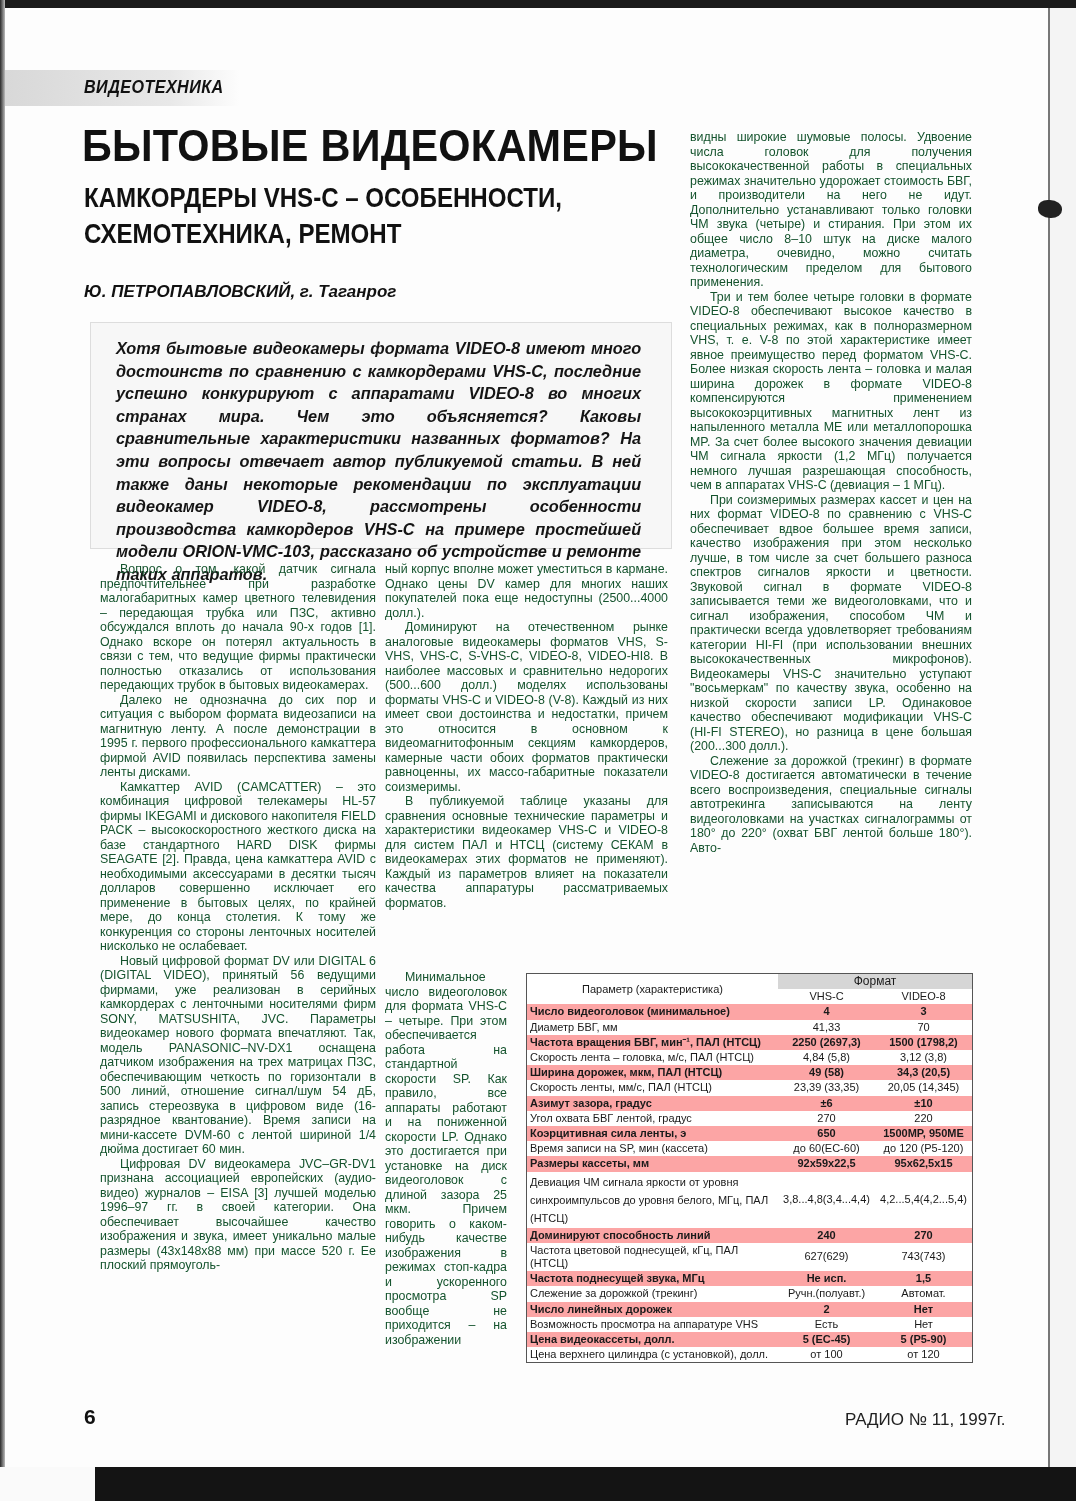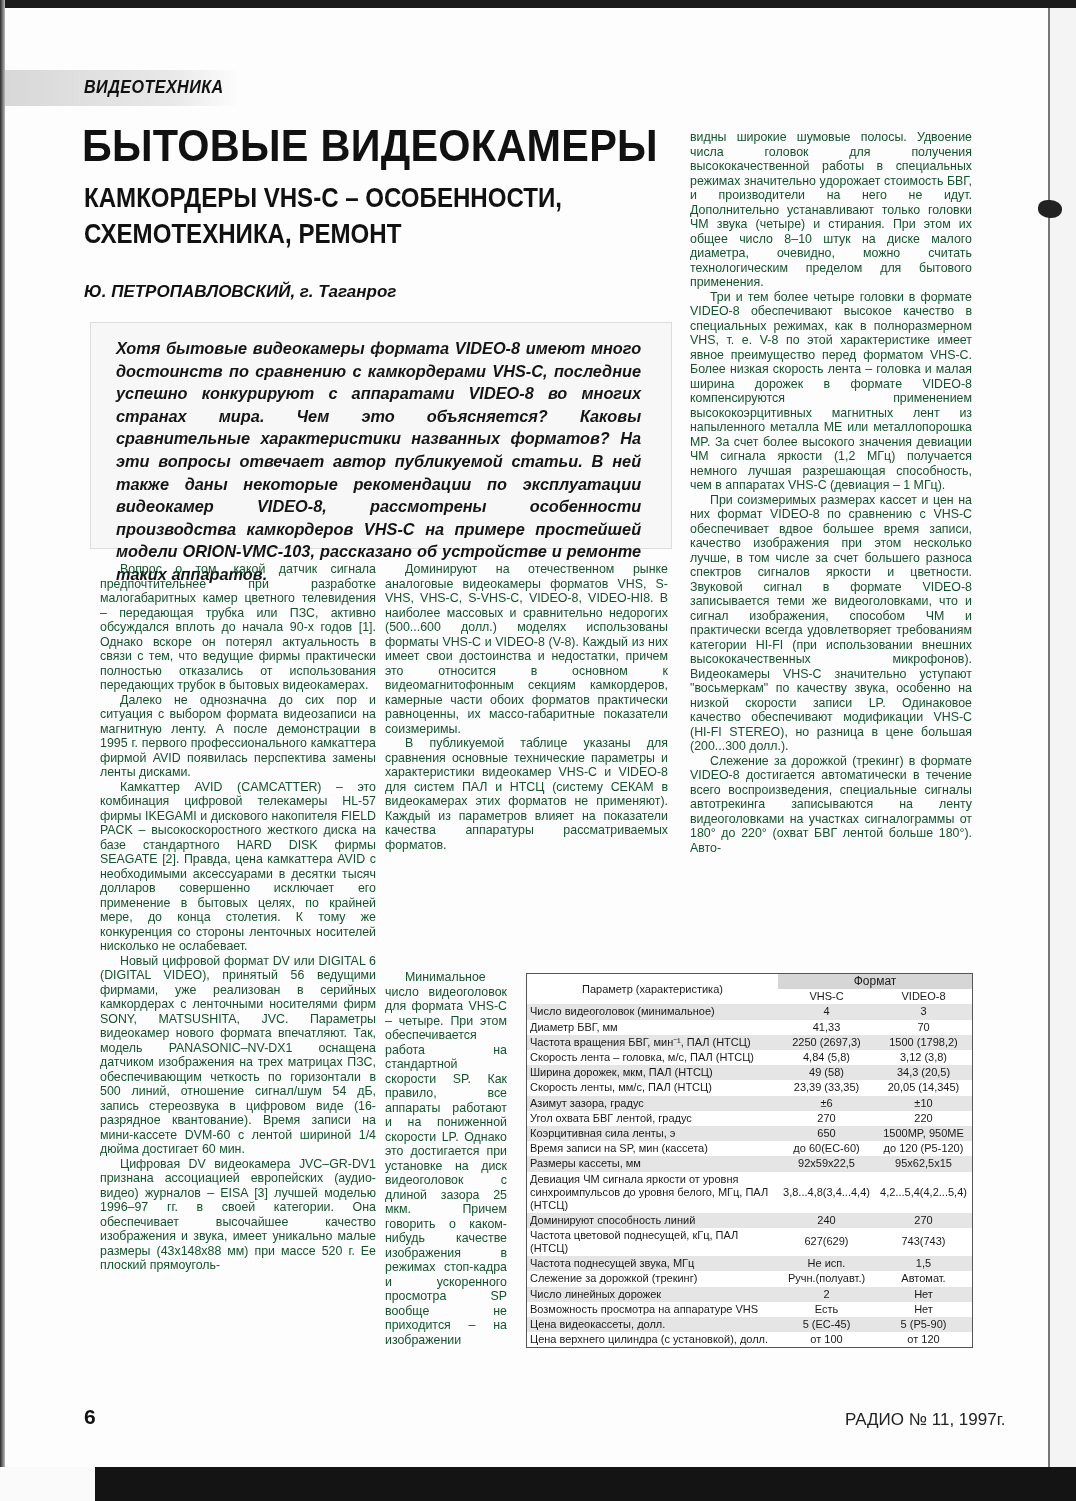--- a/index.html
+++ b/index.html
@@ -34,22 +34,22 @@
   .col-2b { left:385px; top:970px; width:122px; }
   .col-3 { left:690px; top:130px; width:282px; }
 
   .table-wrap { position:absolute; left:526px; top:973px; width:445px; border:1px solid #555; background:#fff; }
   table { border-collapse:collapse; width:100%; font-size:11px; line-height:13.2px; color:#1a1a1a; }
   td, th { padding:1px 3px; font-weight:normal; }
   th.param { text-align:center; vertical-align:middle; width:245px; }
   th.fmt { background:#d6d6d6; text-align:center; font-size:12px; }
   th.sub { text-align:center; }
   td.v { text-align:center; }
-  tr.shaded td { background:#e5e5e5; font-weight:normal; }
-  tr.multi td.label { line-height:13px; }
+  tr.shaded td { background:#fca5a5; font-weight:bold; }
+  tr.multi td.label { line-height:18px; }
 
   .page-num { position:absolute; left:84px; top:1405px; font-size:21px; font-weight:bold; color:#111; }
   .journal { position:absolute; left:845px; top:1410px; font-size:17px; color:#222; }
 </style>
 </head>
 <body>
 
 <div class="scan-top"></div>
 <div class="scan-left"></div>
 <div class="page-right"></div>
@@ -70,20 +70,21 @@
 
 <div class="col col-1">
   <p>Вопрос о том, какой датчик сигнала предпочтительнее при разработке малогабаритных камер цветного телевидения – передающая трубка или ПЗС, активно обсуждался вплоть до начала 90-х годов [1]. Однако вскоре он  потерял актуальность в связи с тем, что ведущие фирмы практически полностью отказались от использования передающих трубок в бытовых видеокамерах.</p>
   <p>Далеко не однозначна до сих пор и ситуация с выбором формата видеозаписи на магнитную ленту. А после демонстрации в 1995 г. первого профессионального камкаттера фирмой AVID появилась перспектива замены ленты дисками.</p>
   <p>Камкаттер AVID (CAMCATTER) – это комбинация цифровой телекамеры HL-57 фирмы IKEGAMI и дискового накопителя FIELD PACK – высокоскоростного жесткого диска на базе стандартного HARD DISK фирмы SEAGATE [2]. Правда, цена камкаттера AVID с необходимыми аксессуарами в десятки тысяч долларов совершенно исключает его применение в бытовых целях, по крайней мере, до конца столетия. К тому же конкуренция со стороны ленточных носителей нисколько не ослабевает.</p>
   <p>Новый цифровой формат DV или DIGITAL 6 (DIGITAL VIDEO), принятый 56 ведущими фирмами, уже реализован в серийных камкордерах с ленточными носителями фирм SONY, MATSUSHITA, JVC. Параметры видеокамер нового формата впечатляют. Так, модель PANASONIC–NV-DX1 оснащена датчиком изображения на трех матрицах ПЗС, обеспечивающим четкость по горизонтали в 500 линий, отношение сигнал/шум 54 дБ, запись стереозвука в цифровом виде (16-разрядное квантование). Время записи на мини-кассете DVM-60 с лентой шириной 1/4 дюйма достигает 60 мин.</p>
   <p>Цифровая DV видеокамера JVC–GR-DV1 признана ассоциацией европейских (аудио-видео) журналов – EISA [3] лучшей моделью 1996–97 гг. в своей категории. Она обеспечивает высочайшее качество изображения и звука, имеет уникально малые размеры (43x148x88 мм) при массе 520 г. Ее плоский прямоуголь-</p>
 </div>
 
 <div class="col col-2">
+  <p class="noindent">ный корпус вполне может уместиться в кармане. Однако цены DV камер для многих наших покупателей пока еще недоступны (2500...4000 долл.).</p>
   <p>Доминируют на отечественном рынке аналоговые видеокамеры форматов VHS, S-VHS, VHS-C, S-VHS-C, VIDEO-8, VIDEO-HI8. В наиболее массовых и сравнительно недорогих (500...600 долл.) моделях использованы форматы VHS-C и VIDEO-8 (V-8). Каждый из них имеет свои достоинства и недостатки, причем это относится в основном к видеомагнитофонным секциям камкордеров, камерные части обоих форматов практически равноценны, их массо-габаритные показатели соизмеримы.</p>
   <p>В публикуемой таблице указаны для сравнения основные технические параметры и характеристики видеокамер VHS-C и VIDEO-8 для систем ПАЛ и НТСЦ (систему СЕКАМ в видеокамерах этих форматов не применяют). Каждый из параметров влияет на показатели качества аппаратуры рассматриваемых форматов.</p>
 </div>
 
 <div class="col col-2b">
   <p>Минимальное число видеоголовок для формата VHS-C – четыре. При этом обеспечивается работа на стандартной скорости SP. Как правило, все аппараты работают и на пониженной скорости LP. Однако это достигается при установке на диск видеоголовок с длиной зазора 25 мкм. Причем говорить о каком-нибудь качестве изображения в режимах стоп-кадра и ускоренного просмотра SP вообще не приходится – на изображении</p>
 </div>
 
 <div class="col col-3">
   <p class="noindent">видны широкие шумовые полосы. Удвоение числа головок для получения высококачественной работы в специальных режимах значительно удорожает стоимость БВГ, и производители на него не идут. Дополнительно устанавливают только головки ЧМ звука (четыре) и стирания. При этом их общее число 8–10 штук на диске малого диаметра, очевидно, можно считать технологическим пределом для бытового применения.</p>

